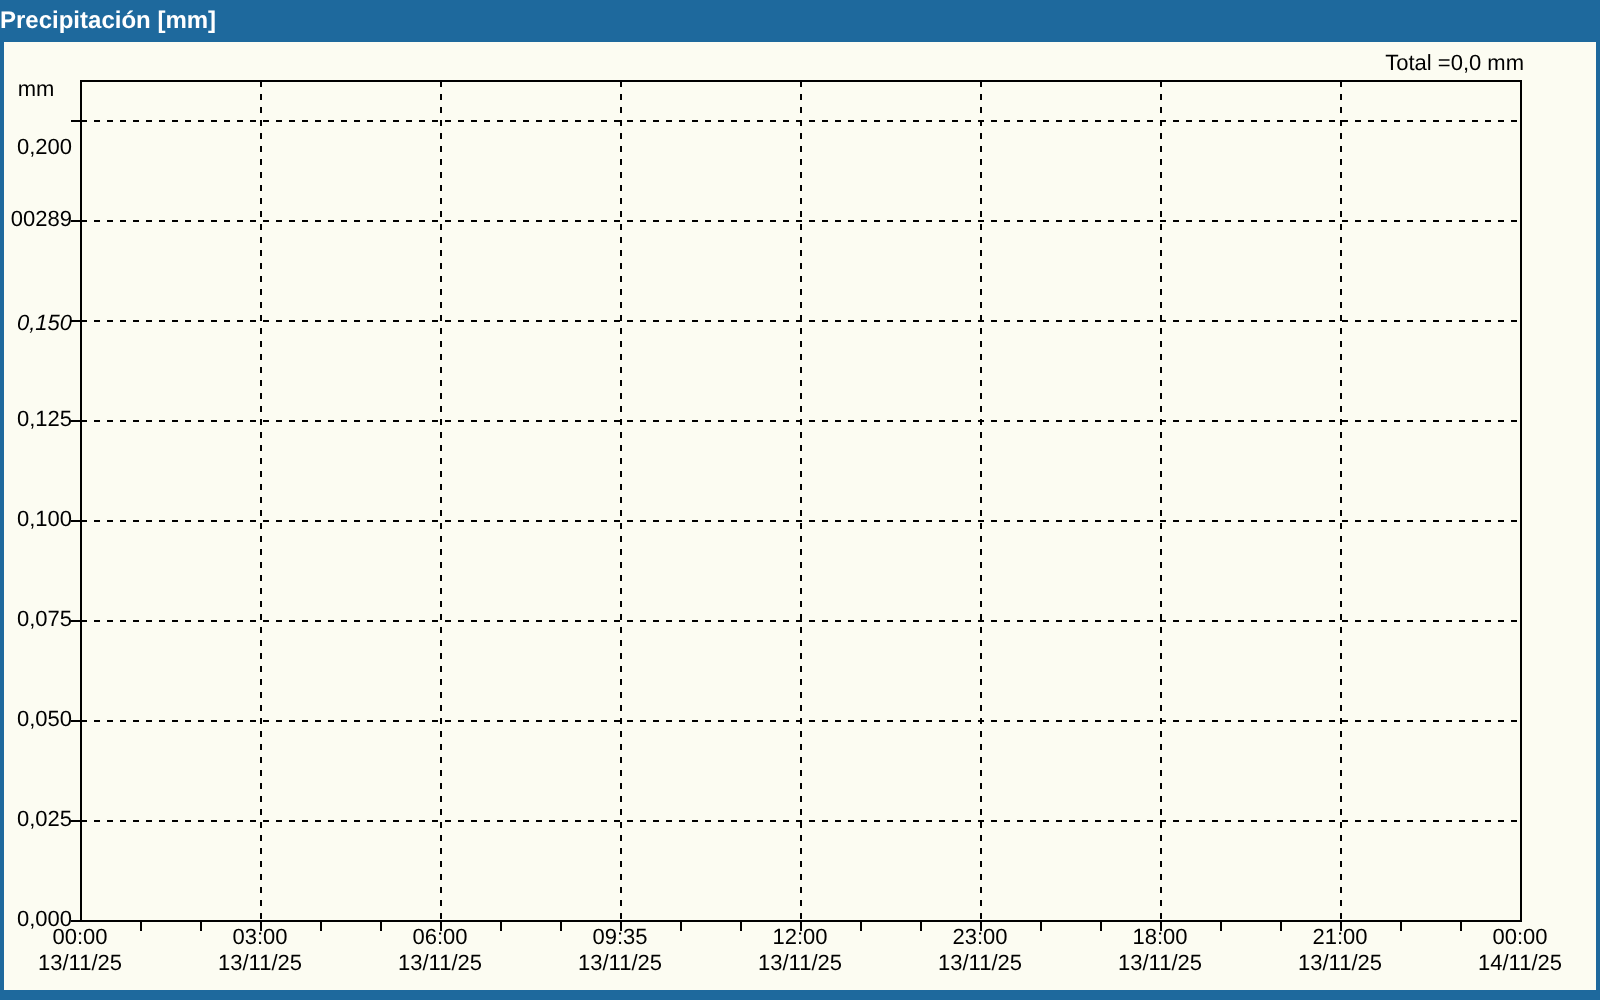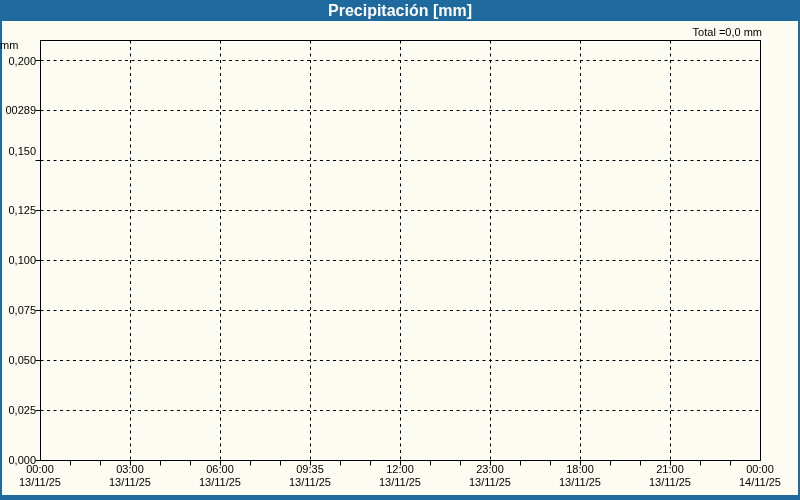--- a/index.html
+++ b/index.html
@@ -6,34 +6,34 @@
   body{
     width:800px;height:500px;position:relative;overflow:hidden;
     background:var(--header-bg,#1E699D);
     font-family:"Liberation Sans","DejaVu Sans",sans-serif;
     color:var(--label-text,#000);
   }
   .titlebar{
     position:absolute;left:0;top:0;width:800px;height:21px;
     background:var(--header-bg,#1E699D);
     color:var(--title-text,#fff);
-    font-size:16px;font-weight:bold;line-height:21px;text-align:center;
+    font-size:12px;font-weight:bold;line-height:21px;text-align:left;
   }
   .content{
     position:absolute;left:2px;top:21px;width:796px;height:474px;
     background:var(--content-bg,#FCFCF2);
   }
   .layer{position:absolute;left:0;top:0;width:800px;height:364px;pointer-events:none;}
   .total{
     position:absolute;top:26px;right:38px;
     font-size:11px;white-space:nowrap;
   }
   .unit{
     position:absolute;left:0;top:39px;width:36px;
-    font-size:11px;text-align:left;white-space:nowrap;
+    font-size:11px;text-align:center;white-space:nowrap;
   }
   svg.plot{position:absolute;left:0;top:0;width:800px;height:500px;}
   .ylabels{position:absolute;left:0;top:0;width:36px;height:500px;}
   .ytick{
     position:absolute;right:0;width:36px;
     font-size:11px;line-height:13px;text-align:right;white-space:nowrap;
   }
   .xlabels{position:absolute;left:0;top:463px;width:800px;height:32px;}
   .xtick{
     position:absolute;top:0;width:64px;text-align:center;
@@ -103,23 +103,23 @@
       <line x1="730.5" y1="460.5" x2="730.5" y2="465.5" stroke="#000000" stroke-width="1"></line>
       <rect x="40.5" y="40.5" width="720" height="420" fill="none" stroke="#000000" stroke-width="1"></rect>
     </svg>
   <div class="ylabels">
       <div class="ytick" style="top: 453.5px; padding-left: 23px;">0,000</div>
       <div class="ytick" style="top: 403.5px;">0,025</div>
       <div class="ytick" style="top: 353.5px;">0,050</div>
       <div class="ytick" style="top: 303.5px;">0,075</div>
       <div class="ytick" style="top: 253.5px;">0,100</div>
       <div class="ytick" style="top: 203.5px;">0,125</div>
-      <div class="ytick" style="top: 145px;">0,150</div>
+      <div class="ytick" style="top: 156px; font-style: italic;">0,150</div>
       <div class="ytick" style="top: 103.5px;">00289</div>
-      <div class="ytick" style="top: 55px;">0,200</div>
+      <div class="ytick" style="top: 68px;">0,200</div>
     </div>
   <div class="xlabels">
       <div class="xtick" style="left: 8px;"><span>00:00</span><span class="date">13/11/25</span></div>
       <div class="xtick" style="left: 98px;"><span>03:00</span><span class="date">13/11/25</span></div>
       <div class="xtick" style="left: 188px;"><span>06:00</span><span class="date">13/11/25</span></div>
       <div class="xtick" style="left: 278px;"><span>09:35</span><span class="date">13/11/25</span></div>
       <div class="xtick" style="left: 368px;"><span>12:00</span><span class="date">13/11/25</span></div>
       <div class="xtick" style="left: 458px;"><span>23:00</span><span class="date">13/11/25</span></div>
       <div class="xtick" style="left: 548px;"><span>18:00</span><span class="date">13/11/25</span></div>
       <div class="xtick" style="left: 638px;"><span>21:00</span><span class="date">13/11/25</span></div>

